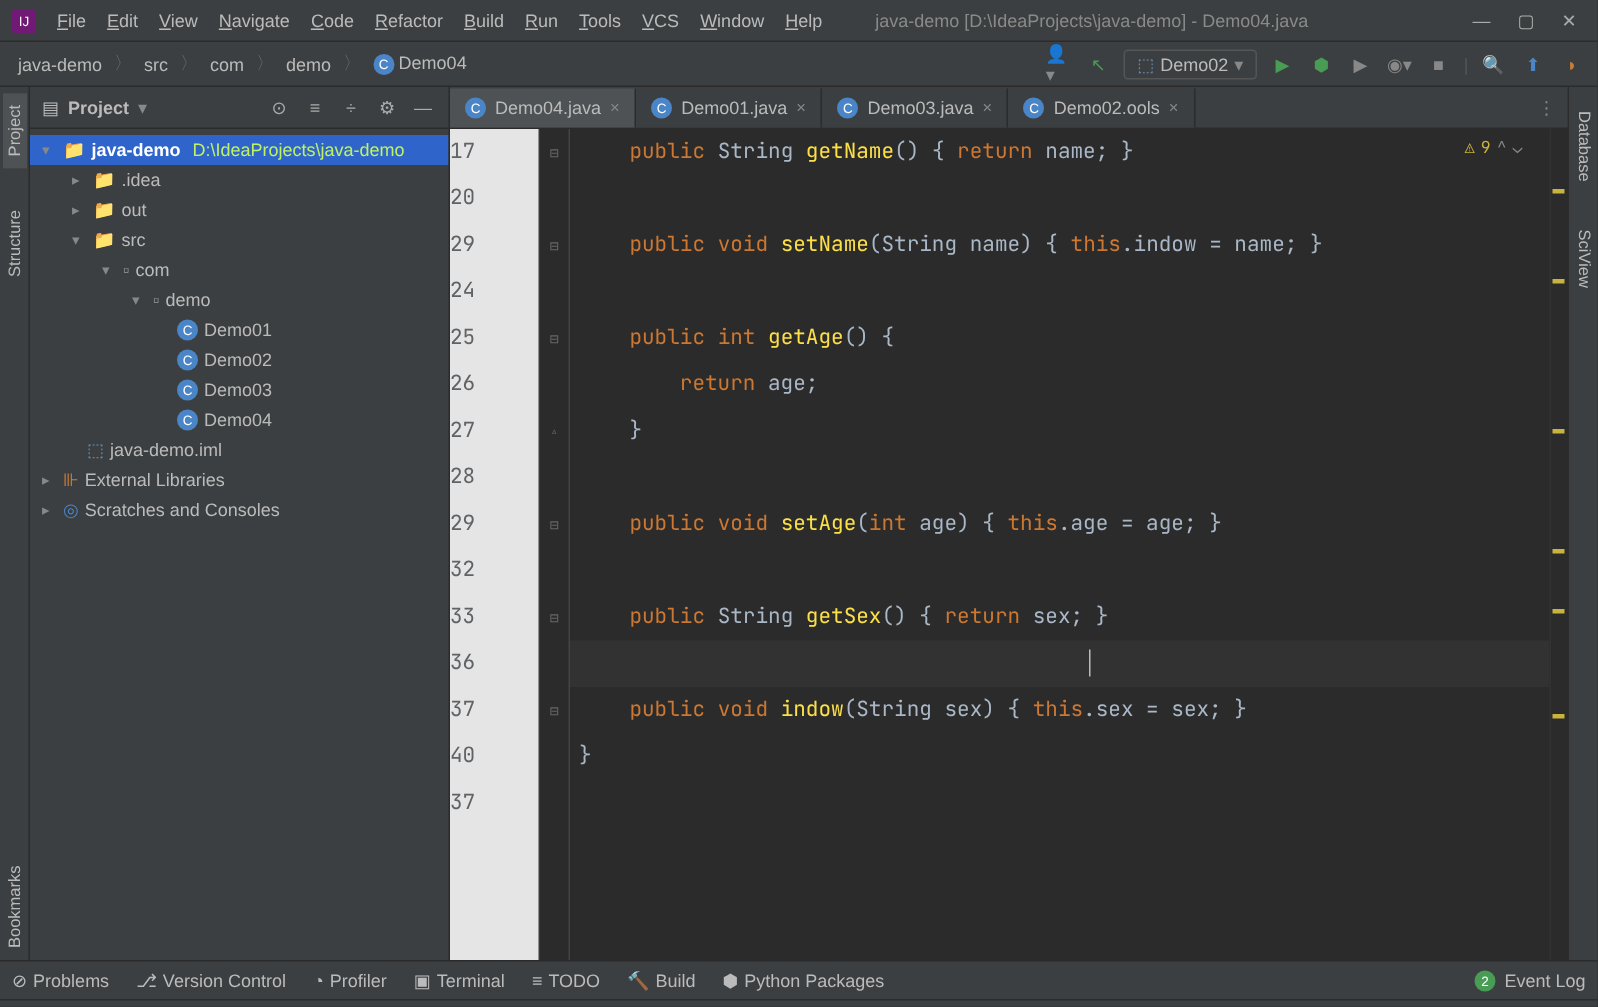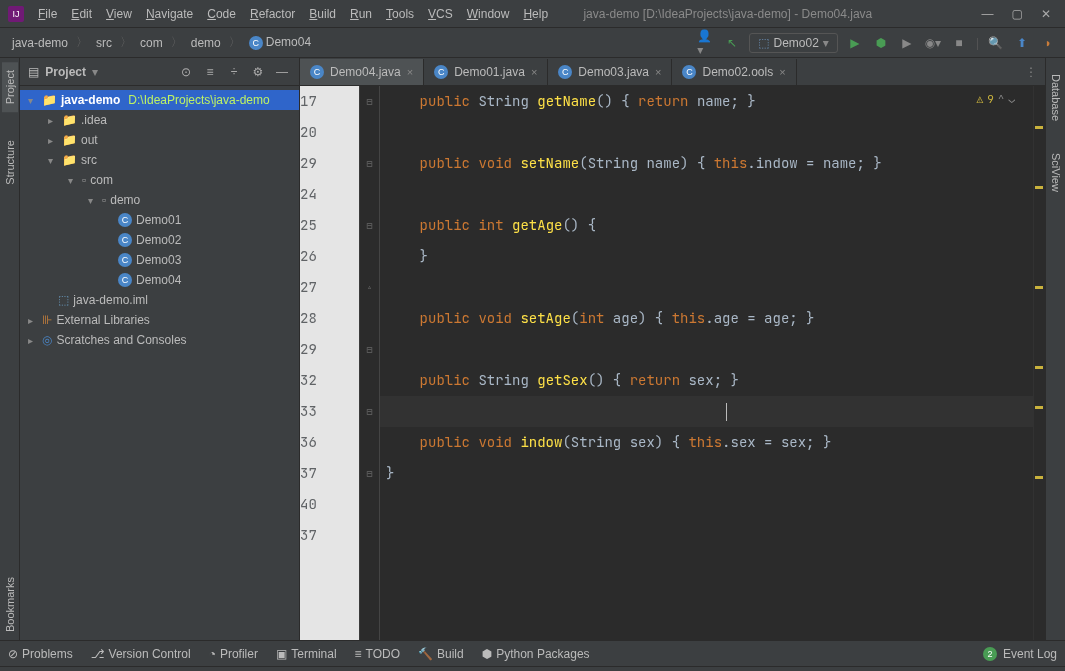--- a/index.html
+++ b/index.html
@@ -274,20 +274,21 @@
           <div class="line">⊟</div>
           <div class="line"></div>
           <div class="line"></div>
         </div>
       <div class="code-lines" id="code">
           <div class="line"><span>    </span><span class="kw">public </span><span>String </span><span class="method">getName</span><span>() </span><span class="brace">{ </span><span class="kw">return </span><span>name</span><span>; </span><span class="brace">}</span></div>
           <div class="line"><span></span></div>
           <div class="line"><span>    </span><span class="kw">public </span><span class="kw">void </span><span class="method">setName</span><span>(</span><span>String </span><span>name</span><span>) </span><span class="brace">{ </span><span class="kw">this</span><span>.indow = name; </span><span class="brace">}</span></div>
           <div class="line"><span></span></div>
           <div class="line"><span>    </span><span class="kw">public </span><span class="kw">int </span><span class="method">getAge</span><span>() {</span></div>
+          <div class="line"><span>        </span><span class="kw">return </span><span>age;</span></div>
           <div class="line"><span>    }</span></div>
           <div class="line"><span></span></div>
           <div class="line"><span>    </span><span class="kw">public </span><span class="kw">void </span><span class="method">setAge</span><span>(</span><span class="kw">int </span><span>age</span><span>) </span><span class="brace">{ </span><span class="kw">this</span><span>.age = age; </span><span class="brace">}</span></div>
           <div class="line"><span></span></div>
           <div class="line"><span>    </span><span class="kw">public </span><span>String </span><span class="method">getSex</span><span>() </span><span class="brace">{ </span><span class="kw">return </span><span>sex</span><span>; </span><span class="brace">}</span></div>
           <div class="line current-line"><span></span><span class="cursor-caret"></span></div>
           <div class="line"><span>    </span><span class="kw">public </span><span class="kw">void </span><span class="method">indow</span><span>(</span><span>String </span><span>sex</span><span>) </span><span class="brace">{ </span><span class="kw">this</span><span>.sex = sex; </span><span class="brace">}</span></div>
           <div class="line"><span>}</span></div>
           <div class="line"><span></span></div>
         </div>

